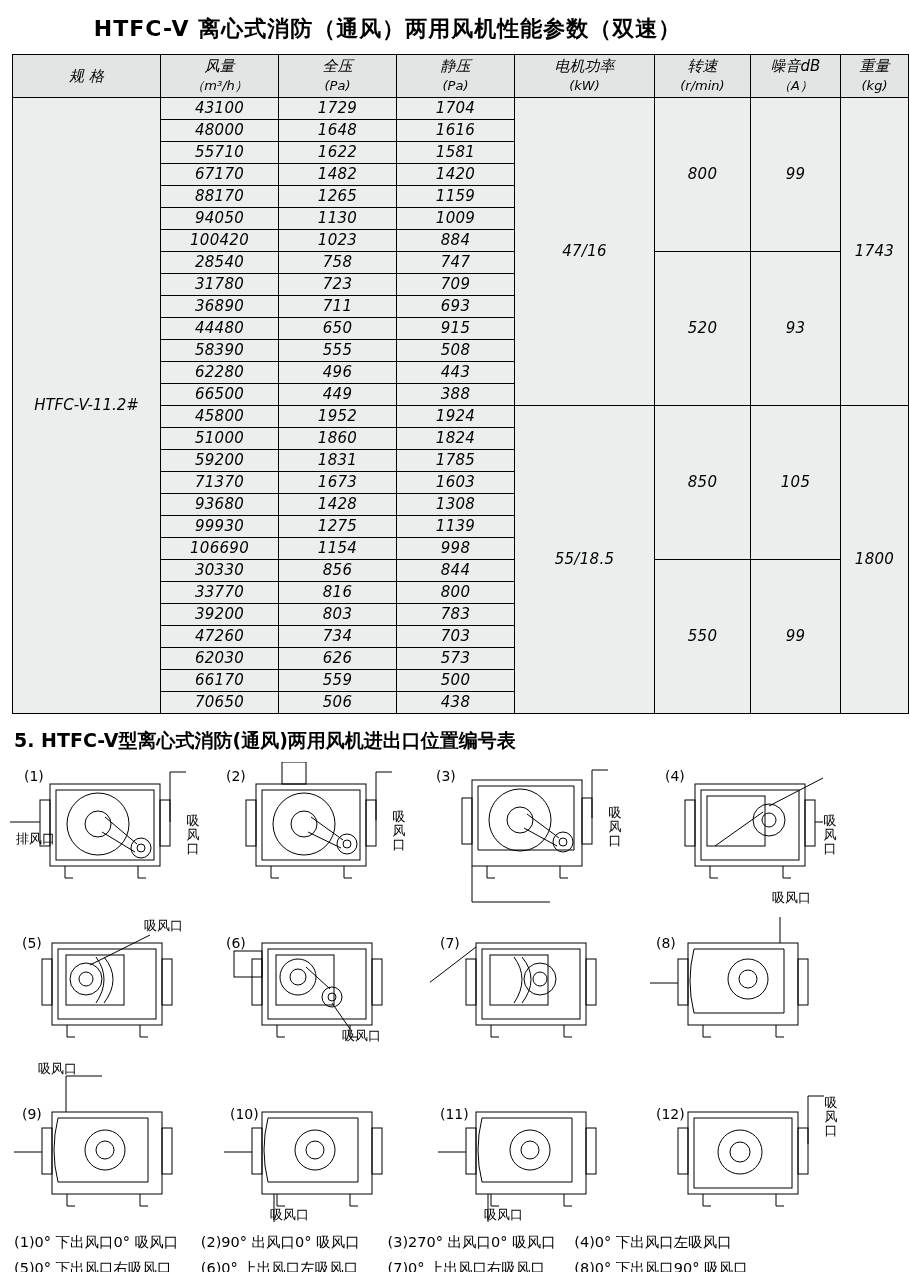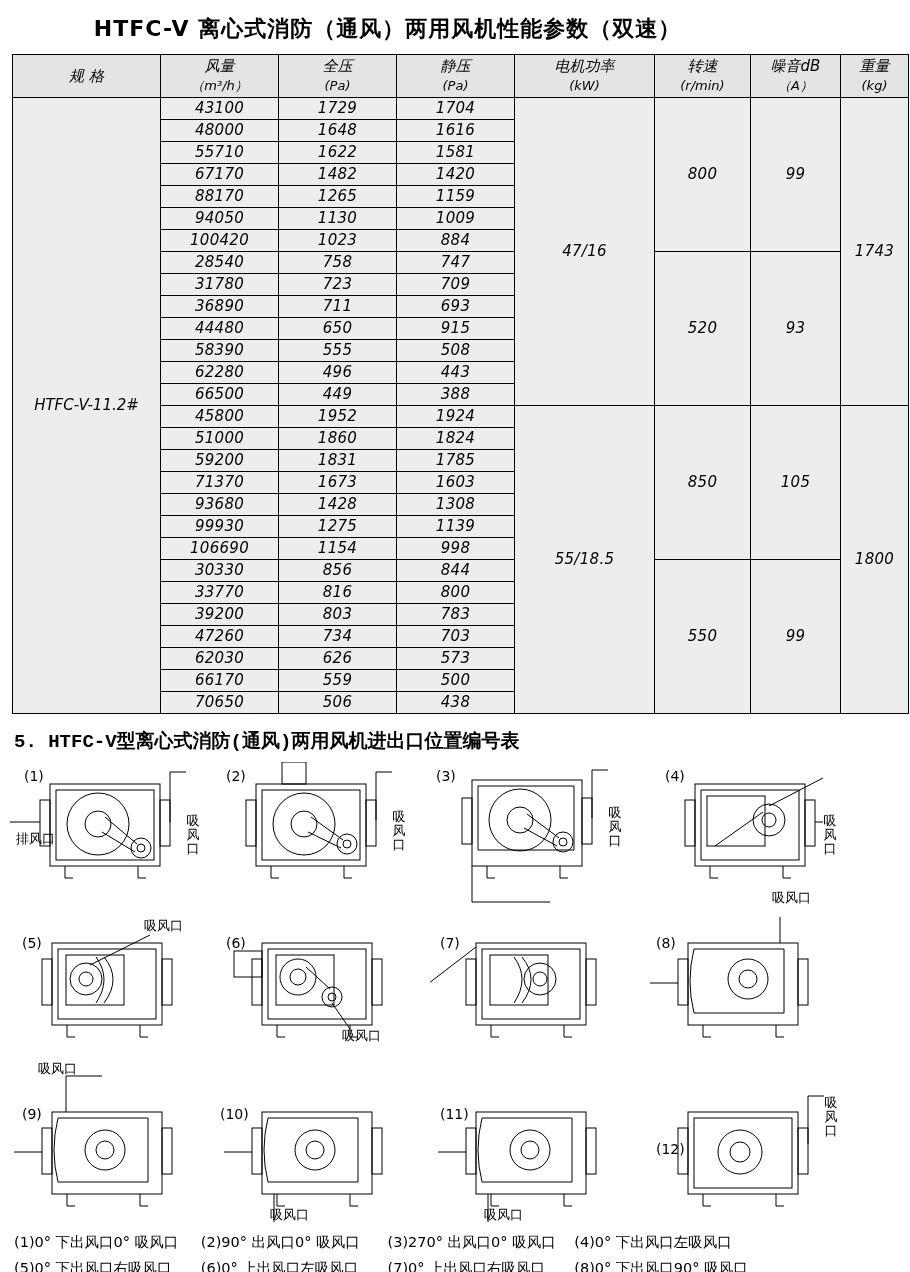--- a/index.html
+++ b/index.html
@@ -48,21 +48,20 @@
   }
   table.perf td.num{font-size:15px;letter-spacing:0.3px;}
   table.perf td.spec{font-size:15px;}
   .hdr2{font-size:13px;}
 
   
   .sec-head{
     font-size:19px;
     font-weight:bold;
     padding:14px 0 6px 14px;
-    font-family:Liberation Mono, monospace;
   }
 
   
   .diagrams{
     padding:2px 10px 0 10px;
   }
   .drow{
     display:flex;
     height:155px;
   }
@@ -510,21 +509,21 @@
             <line x1="4" y1="80" x2="32" y2="80"></line>
             <path d="M57 122 l0 12 l8 0"></path>
             <path d="M130 122 l0 12 l8 0"></path>
             <line x1="56" y1="40" x2="56" y2="4"></line>
             <line x1="56" y1="4" x2="92" y2="4"></line>
           </g>
         </svg>
       </div>
 
       <div class="dcell">
-        <div class="dlabel" style="left:0;top:34px;">(10)</div>
+        <div class="dlabel" style="left:10px;top:34px;">(10)</div>
         <div class="dlabel htxt" style="left:50px;top:134px;">吸风口</div>
         <svg width="210" height="160" viewBox="0 0 210 160">
           <g fill="none" stroke="#000" stroke-width="1">
             <rect x="42" y="40" width="110" height="82"></rect>
             <path d="M48 46 q-8 32 0 64 h90 v-64 z"></path>
             <circle cx="95" cy="78" r="20"></circle>
             <circle cx="95" cy="78" r="9"></circle>
             <rect x="32" y="56" width="10" height="46"></rect>
             <rect x="152" y="56" width="10" height="46"></rect>
             <line x1="4" y1="80" x2="32" y2="80"></line>
@@ -548,21 +547,21 @@
             <rect x="156" y="56" width="10" height="46"></rect>
             <line x1="8" y1="80" x2="36" y2="80"></line>
             <path d="M61 122 l0 12 l8 0"></path>
             <path d="M134 122 l0 12 l8 0"></path>
             <line x1="58" y1="122" x2="58" y2="150"></line>
           </g>
         </svg>
       </div>
 
       <div class="dcell">
-        <div class="dlabel" style="left:16px;top:34px;margin-top:35px;">(12)</div>
+        <div class="dlabel" style="left:16px;top:34px;">(12)</div>
         <div class="dlabel vtxt" style="left:184px;top:24px;">吸风口</div>
         <svg width="215" height="160" viewBox="0 0 215 160">
           <g fill="none" stroke="#000" stroke-width="1">
             <rect x="48" y="40" width="110" height="82"></rect>
             <rect x="54" y="46" width="98" height="70"></rect>
             <circle cx="100" cy="80" r="22"></circle>
             <circle cx="100" cy="80" r="10"></circle>
             <rect x="38" y="56" width="10" height="46"></rect>
             <rect x="158" y="56" width="10" height="46"></rect>
             <path d="M63 122 l0 12 l8 0"></path>

